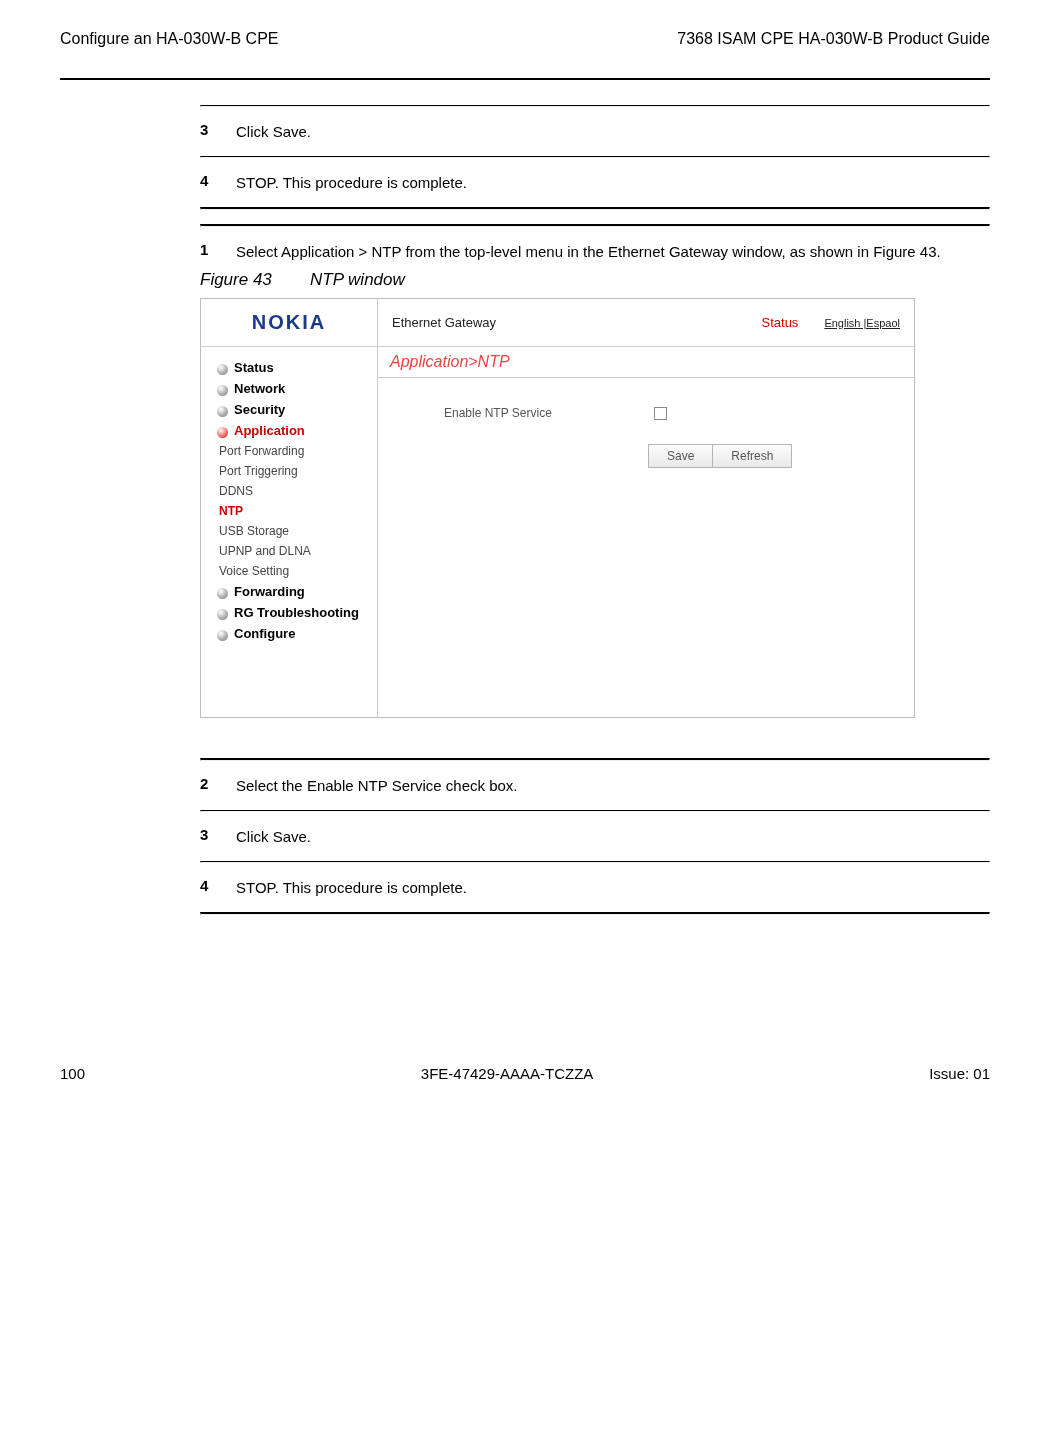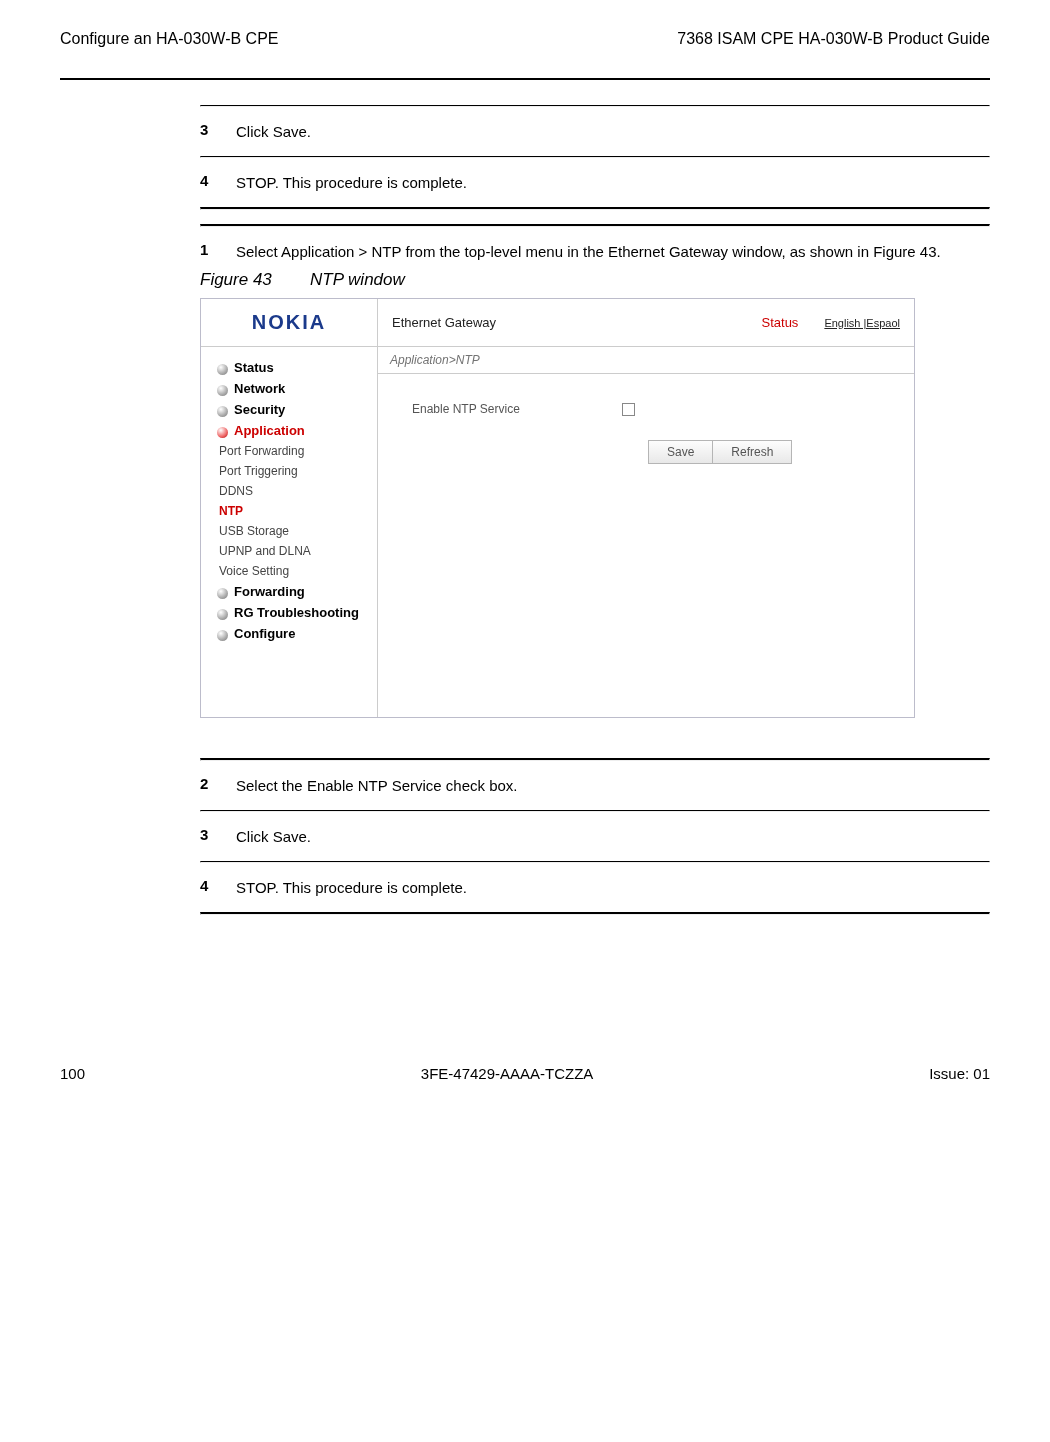--- a/index.html
+++ b/index.html
@@ -144,32 +144,32 @@
   .ss-nav-sub { color: #444; padding-left: 18px; }
   .ss-nav-app { color: #c00; font-weight: bold; font-size: 13px; }
   .ss-ntp-sel { color: #c00; font-weight: bold; padding-left: 18px; }
   .ss-content {
     flex: 1;
     padding: 0;
   }
   .ss-breadcrumb {
     padding: 6px 12px;
     border-bottom: 1px solid #ccc;
-    font-size: 12px;
+    font-size: 16px;
     font-style: italic;
-    color: #737373;
+    color: #ef4444;
   }
   .ss-form-row {
     display: flex;
     align-items: center;
     padding: 28px 12px 10px 34px;
     font-size: 12px;
     color: #555;
   }
-  .ss-label { width: 210px; }
+  .ss-label { width: 210px; margin-left: 32px; }
   .ss-checkbox {
     width: 11px;
     height: 11px;
     border: 1px solid #888;
     background: #fff;
   }
   .ss-buttons {
     display: flex;
     gap: 0;
     margin: 14px 0 0 270px;

